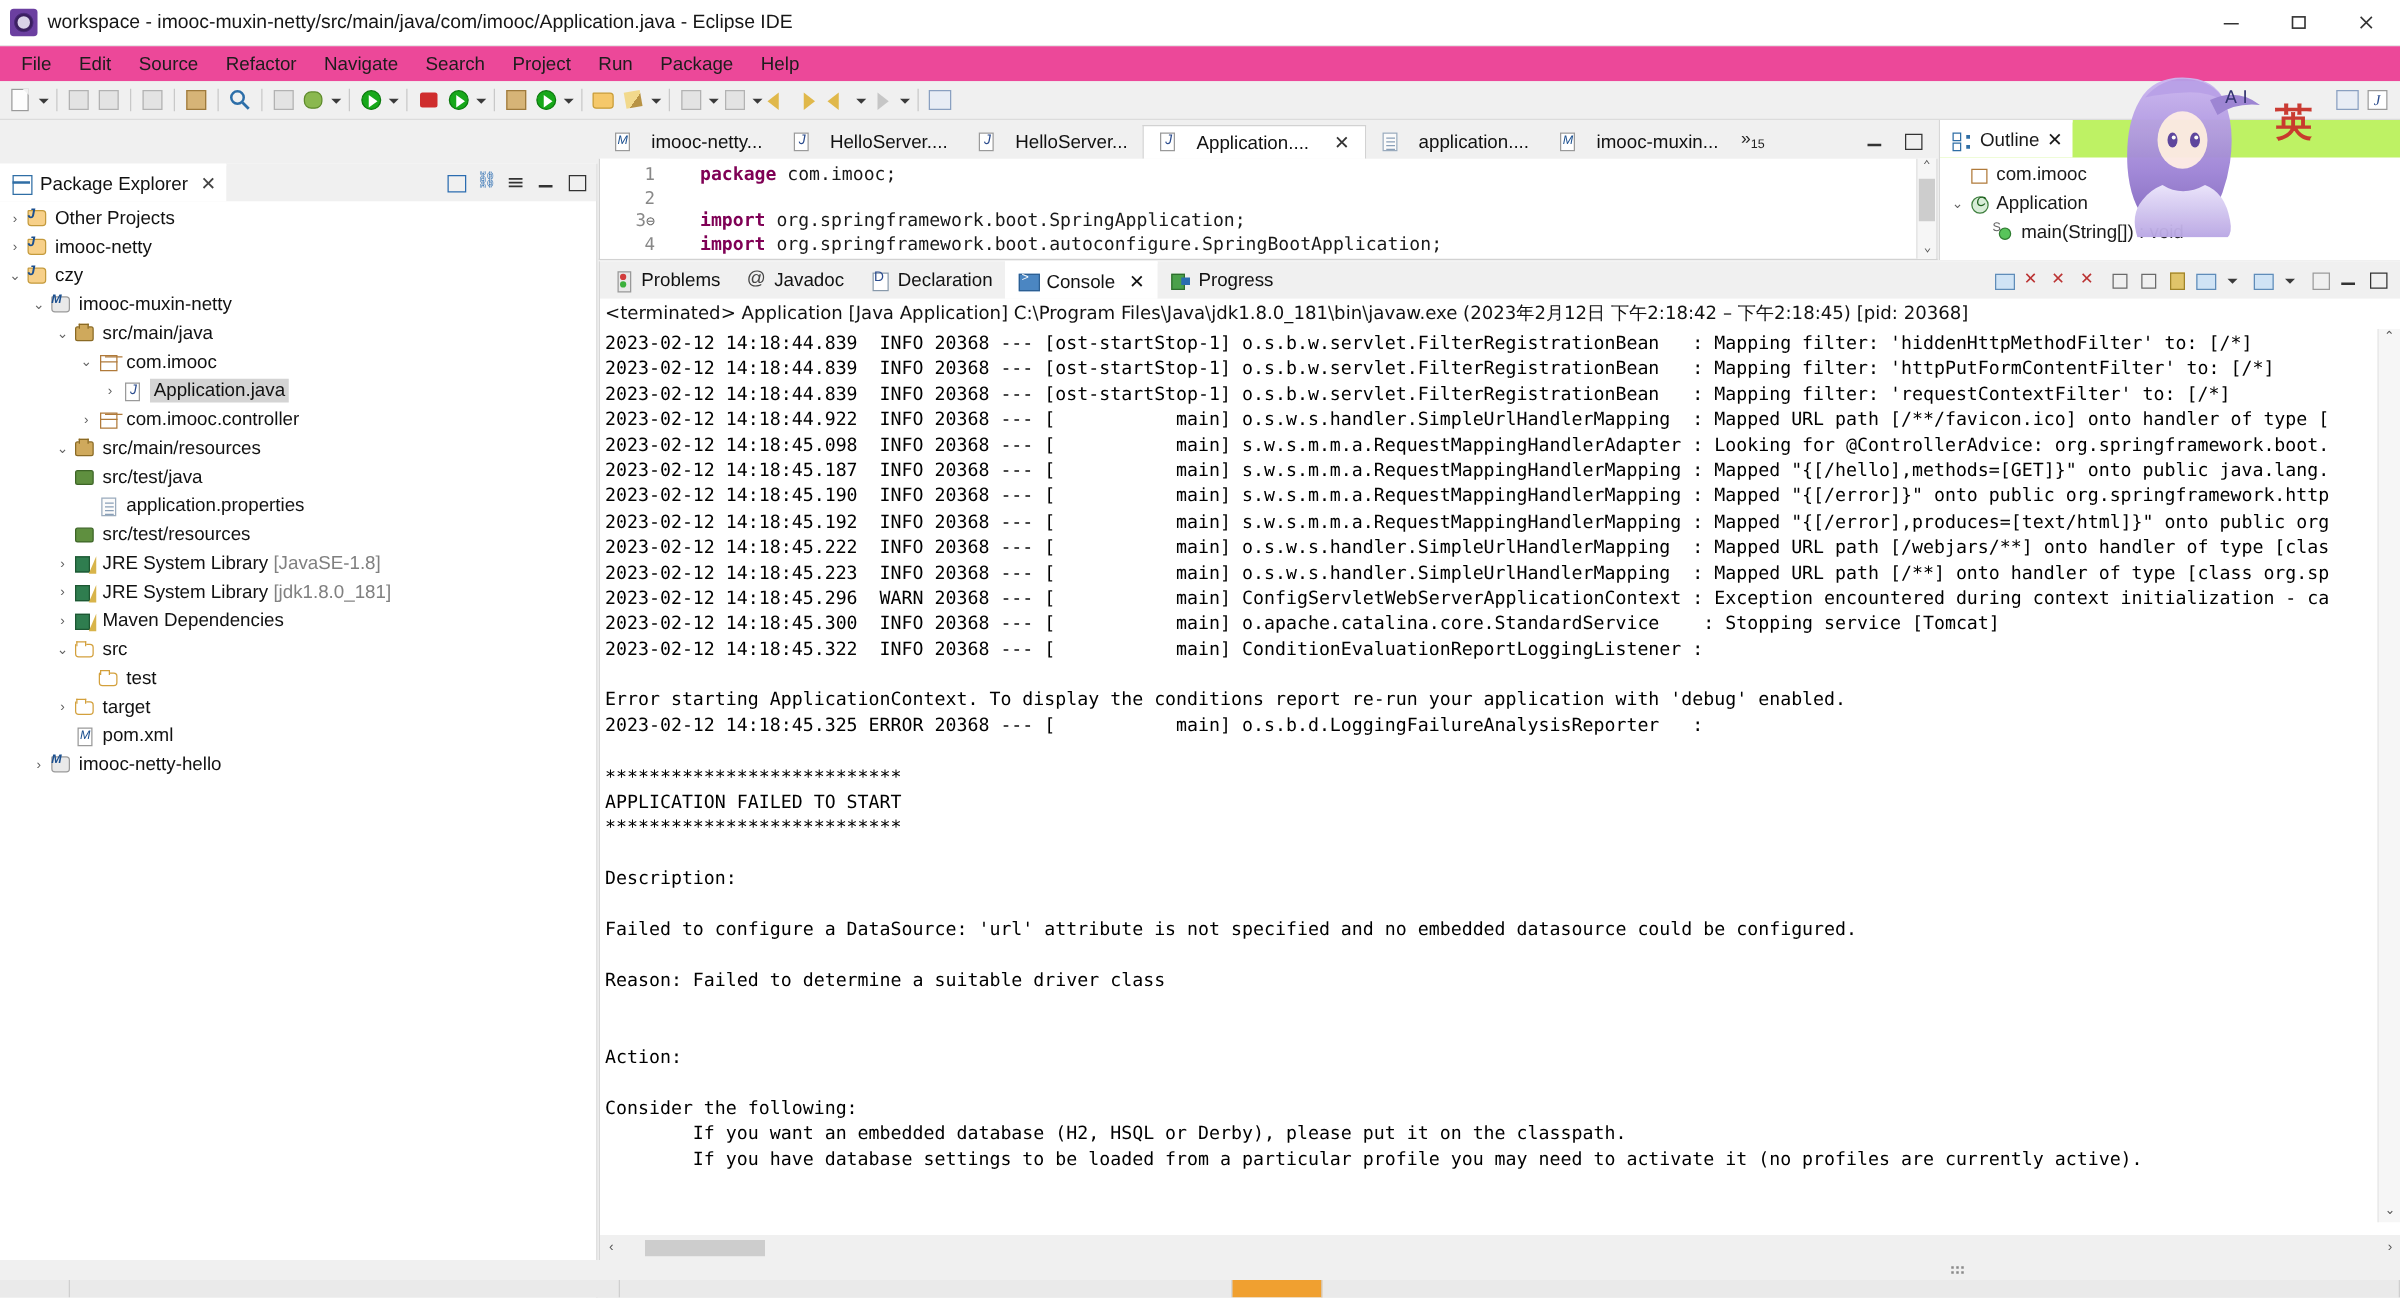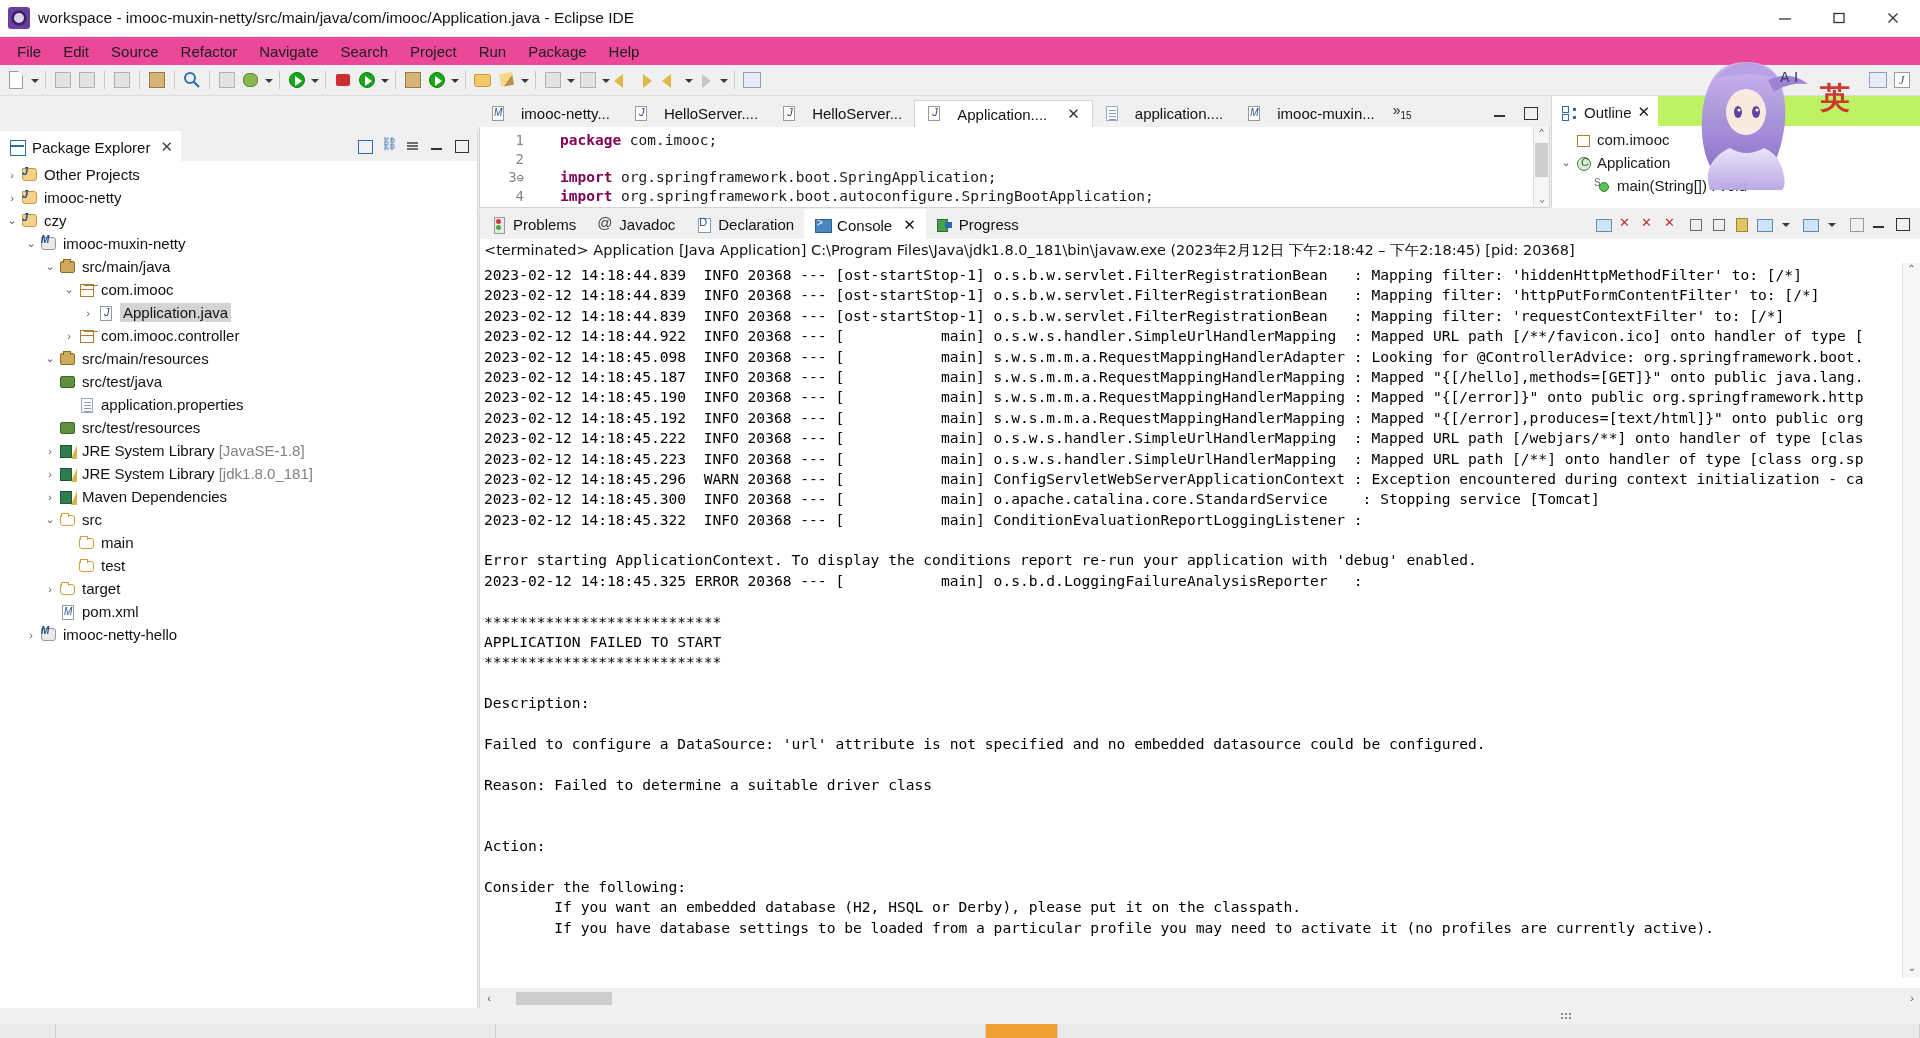--- a/index.html
+++ b/index.html
@@ -550,27 +550,20 @@
           <span class="ticon">
             <i class="i-folder"></i>
           </span>
           <span class="tlabel">src</span>
         </div>
         <div class="trow" style="padding-left: 61px;">
           <span class="twist"></span>
           <span class="ticon">
             <i class="i-folder"></i>
           </span>
-          <span class="tlabel">main</span>
-        </div>
-        <div class="trow" style="padding-left: 61px;">
-          <span class="twist"></span>
-          <span class="ticon">
-            <i class="i-folder"></i>
-          </span>
           <span class="tlabel">test</span>
         </div>
         <div class="trow" style="padding-left: 42px;">
           <span class="twist">›</span>
           <span class="ticon">
             <i class="i-folder"></i>
           </span>
           <span class="tlabel">target</span>
         </div>
         <div class="trow" style="padding-left: 42px;">

